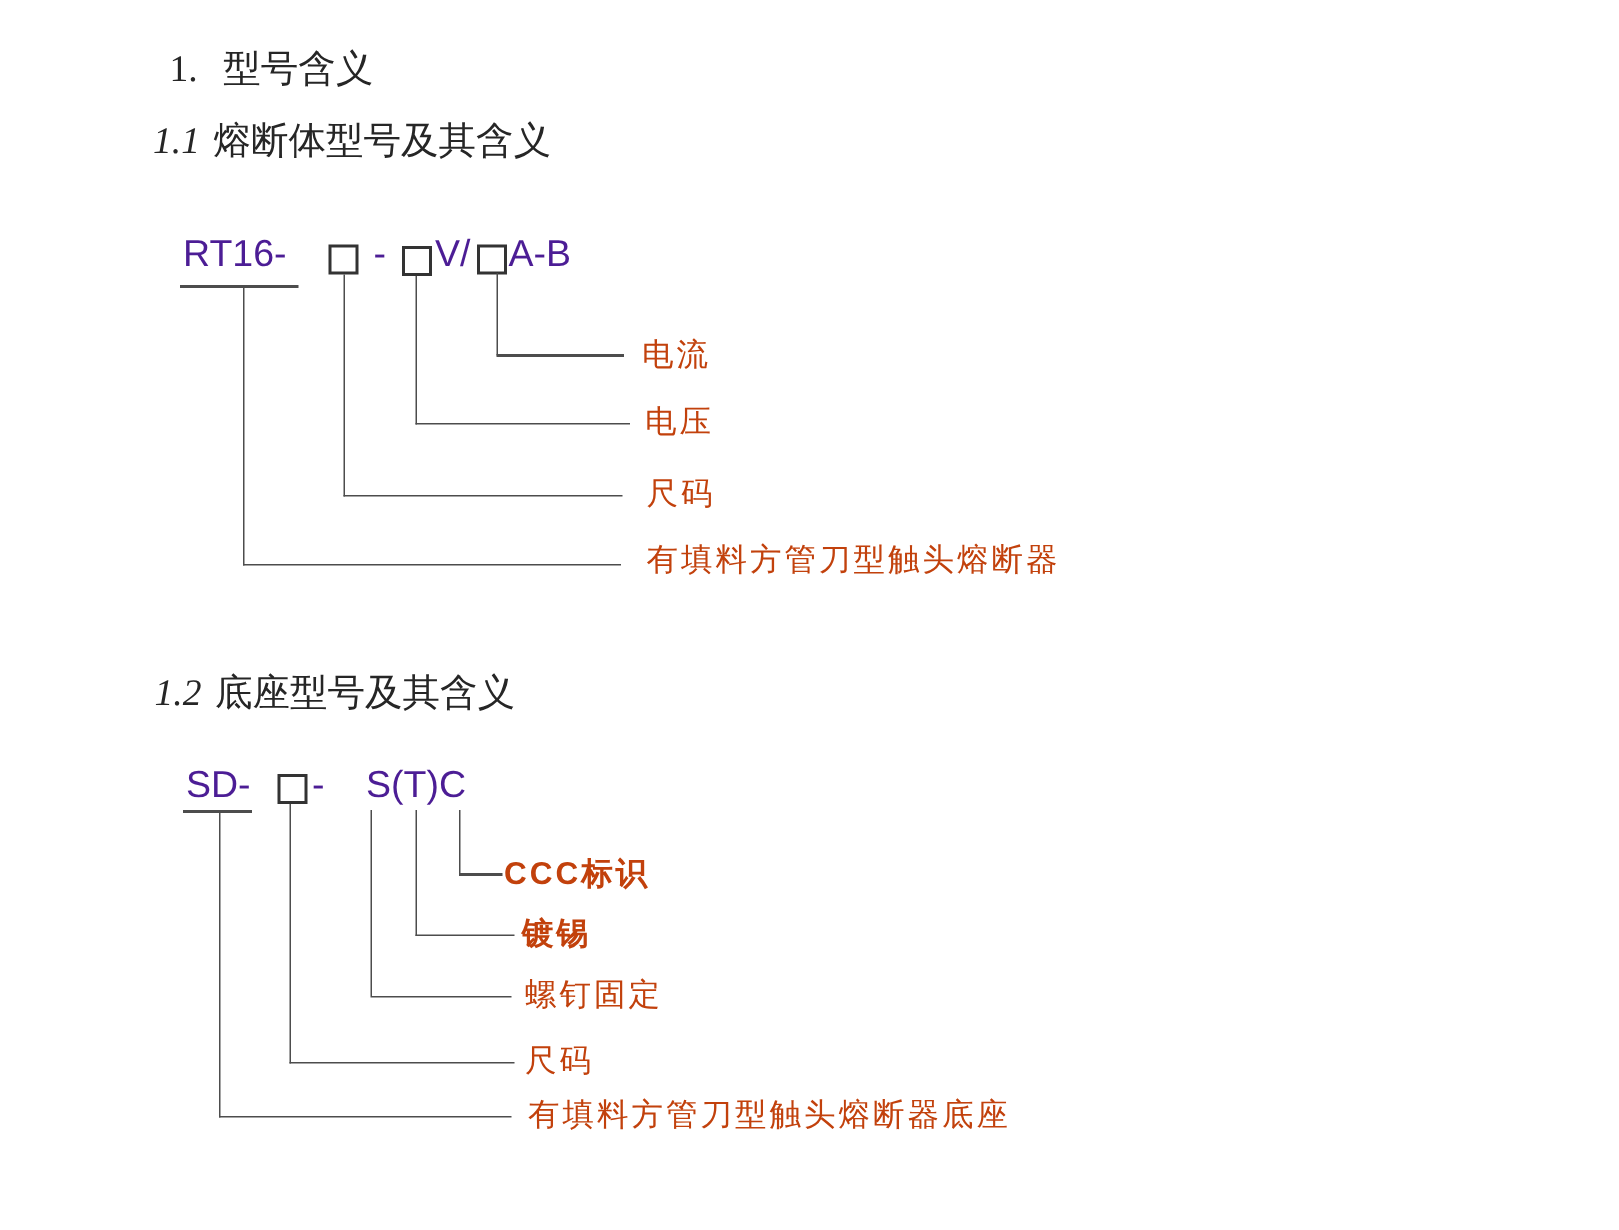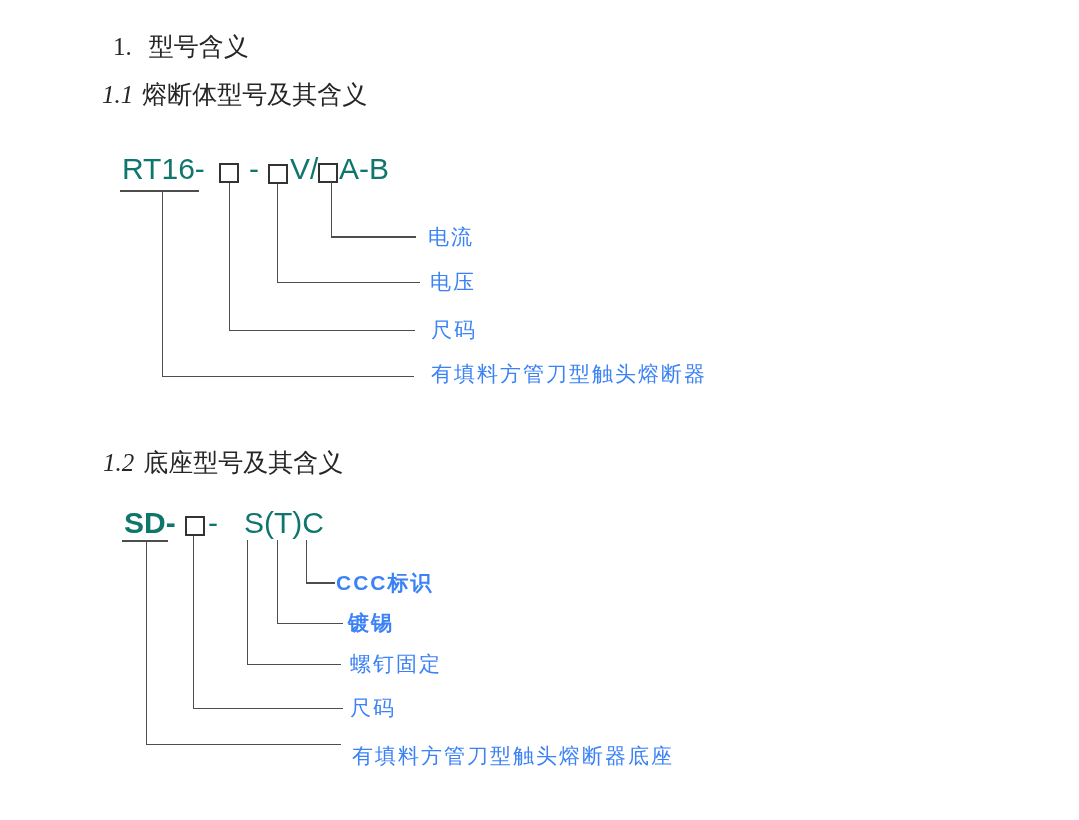--- a/index.html
+++ b/index.html
@@ -20,23 +20,23 @@
     font-size: 25px;
     line-height: 28px;
     color: #262626;
     white-space: nowrap;
   }
   .h-num-wide { margin-right: 17px; }
   .h-num-narrow { margin-right: 9px; font-style: italic; }
   .formula {
     position: absolute;
     font-family: "Liberation Sans", "DejaVu Sans", sans-serif;
-    font-size: 30px;
+    font-size: 25px;
     line-height: 28px;
-    color: #0f766e;
+    color: #4c1d95;
     white-space: nowrap;
   }
   .pbox {
     position: absolute;
     width: 16px;
     height: 16px;
     border: 2px solid #333333;
     background: transparent;
   }
   .line-v {
@@ -48,21 +48,21 @@
     position: absolute;
     height: 1.5px;
     background: #4d4d4d;
   }
   .callout-label {
     position: absolute;
     font-family: "Liberation Sans", "DejaVu Sans", sans-serif;
     font-size: 21px;
     line-height: 22px;
     letter-spacing: 2px;
-    color: #3b82f6;
+    color: #c2410c;
     white-space: nowrap;
   }
 </style>
 </head>
 <body>
 
 <div>
 
   <div class="heading" style="left:113px; top:33px;">
     <span class="h-num-wide">1.</span><span>型号含义</span>
@@ -99,21 +99,21 @@
     <span class="callout-label" style="left:431px; top:319px;">尺码</span>
     <span class="callout-label" style="left:431px; top:365px;font-family:Liberation Mono, monospace;">有填料方管刀型触头熔断器</span>
   </div>
 
   <div class="heading" style="left:103px; top:449px;">
     <span class="h-num-narrow">1.2</span><span>底座型号及其含义</span>
   </div>
 
   <div>
 
-    <span class="formula" style="left:124px; top:509px;font-weight:bold;">SD-</span>
+    <span class="formula" style="left:124px; top:509px;">SD-</span>
     <span class="pbox" style="left:185px; top:516px;"></span>
     <span class="formula" style="left:208px; top:509px;">-</span>
     <span class="formula" style="left:244px; top:509px;">S(T)C</span>
 
     <div class="line-h" style="left:122px; top:540px; width:46px;"></div>
 
     <div class="line-v" style="left:145.5px; top:541px; height:204px;"></div>
     <div class="line-v" style="left:192.5px; top:536px; height:173px;"></div>
     <div class="line-v" style="left:246.5px; top:540px; height:124px;"></div>
     <div class="line-v" style="left:276.5px; top:540px; height:84px;"></div>
@@ -122,16 +122,16 @@
     <div class="line-h" style="left:306px; top:582px; width:29px;"></div>
     <div class="line-h" style="left:277px; top:622.5px; width:66px;"></div>
     <div class="line-h" style="left:247px; top:663.5px; width:94px;"></div>
     <div class="line-h" style="left:193px; top:707.5px; width:150px;"></div>
     <div class="line-h" style="left:146px; top:743.5px; width:195px;"></div>
 
     <span class="callout-label" style="left:336px; top:572px;font-weight:bold;">CCC标识</span>
     <span class="callout-label" style="left:348px; top:612px;font-weight:bold;">镀锡</span>
     <span class="callout-label" style="left:350px; top:653px;">螺钉固定</span>
     <span class="callout-label" style="left:350px; top:697px;">尺码</span>
-    <span class="callout-label" style="left:352px; top:733px;margin-top:12px;">有填料方管刀型触头熔断器底座</span>
+    <span class="callout-label" style="left:352px; top:733px;">有填料方管刀型触头熔断器底座</span>
   </div>
 
 </div>
 
 </body></html>

